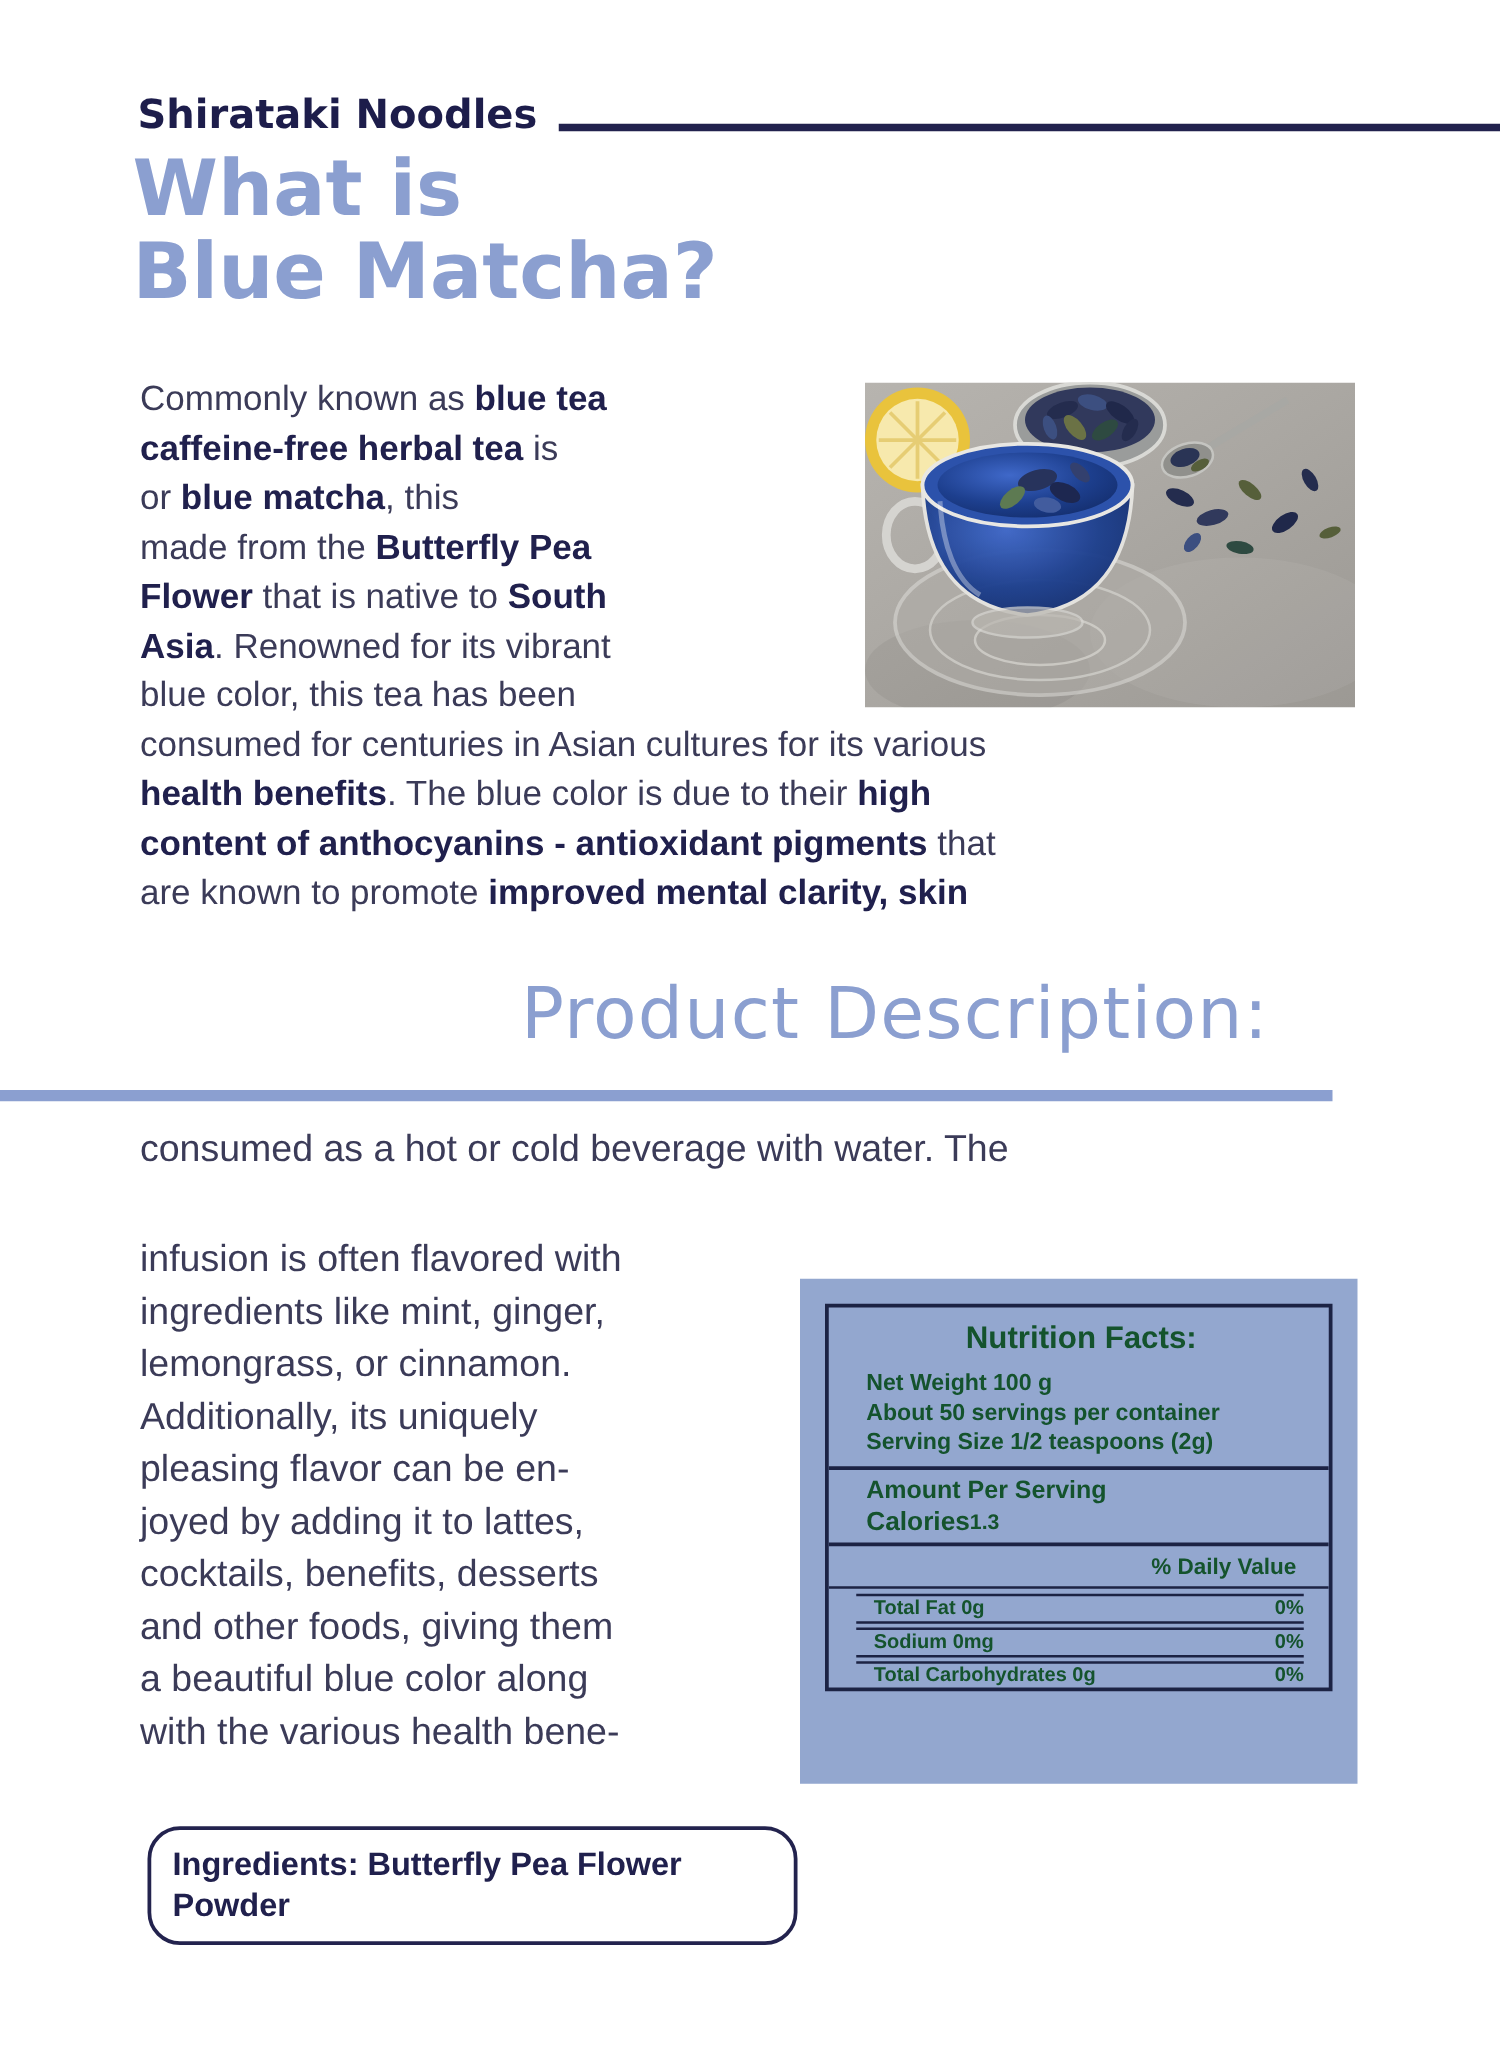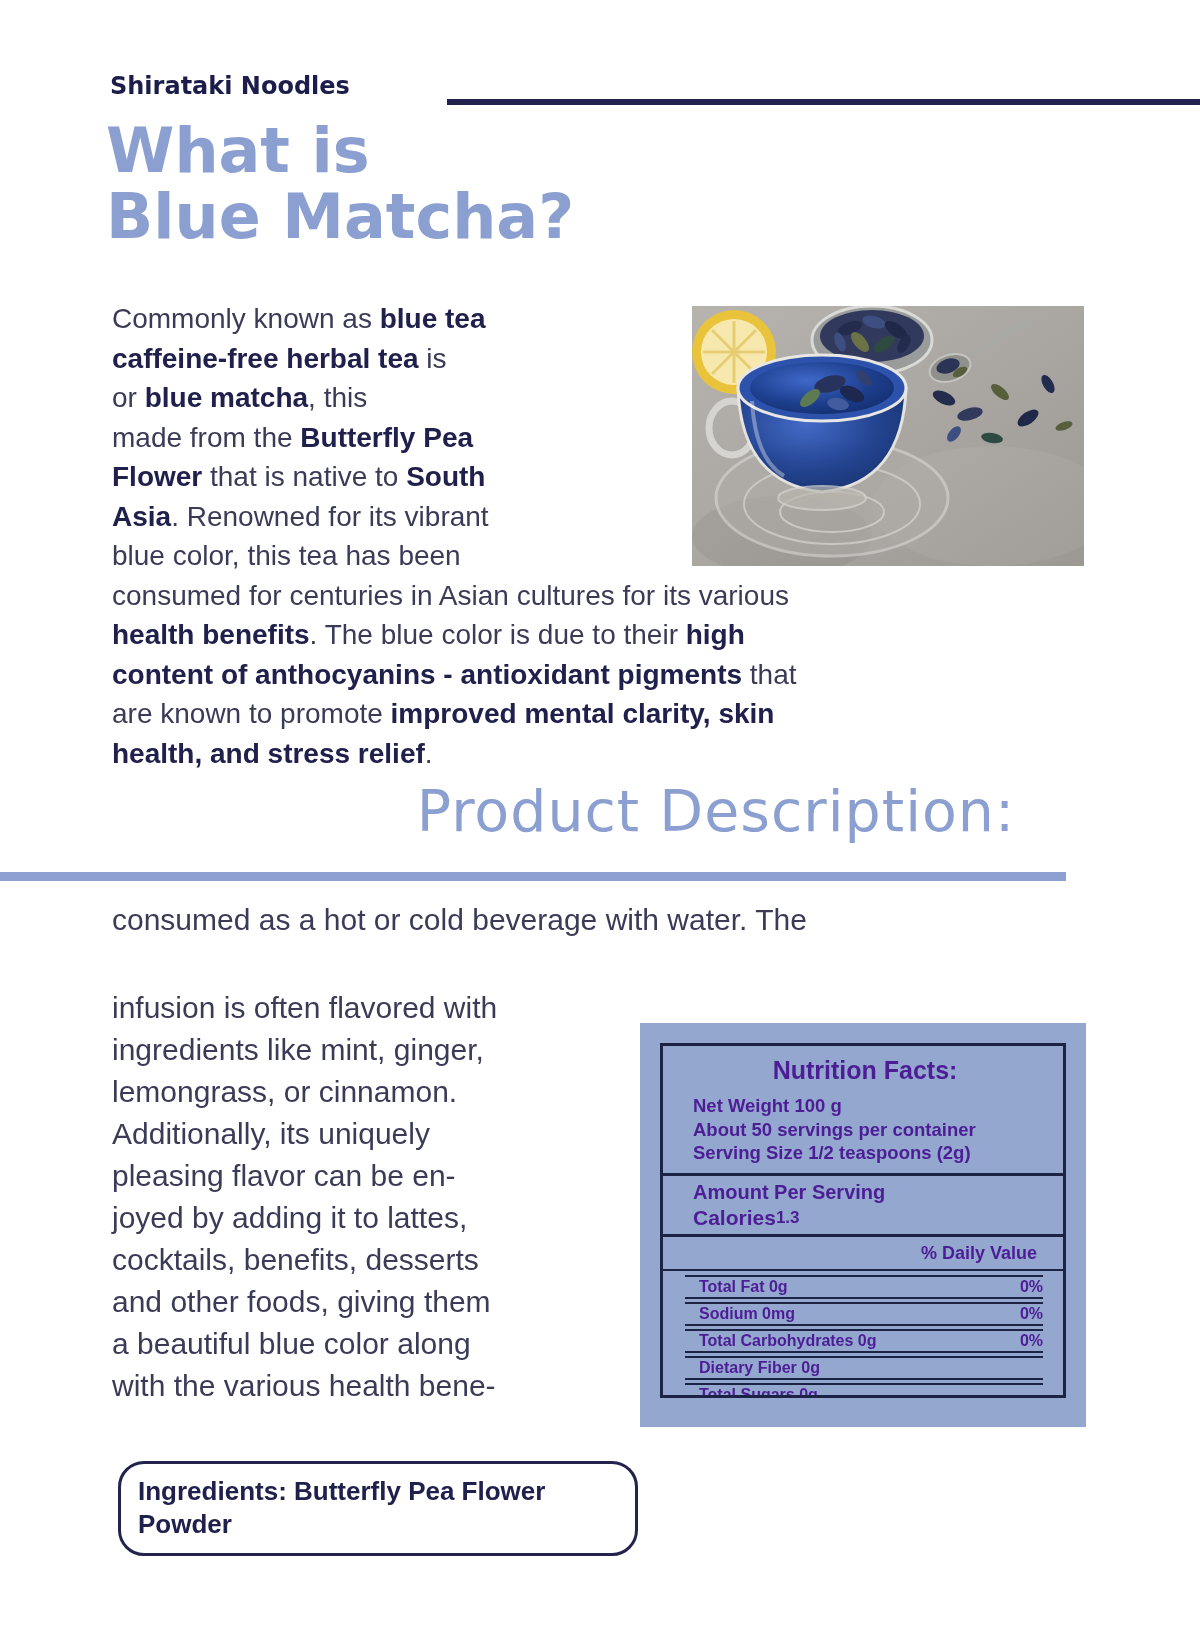--- a/index.html
+++ b/index.html
@@ -5,21 +5,21 @@
   html,body{margin:0;padding:0;}
   body{
     width:1200px;height:1638px;background:#ffffff;position:relative;
     font-family:"Liberation Sans",sans-serif;overflow:hidden;
   }
   .abs{position:absolute;}
 
   
   .brand{
     left:110px;top:72px;font-family:"DejaVu Sans",sans-serif;
-    font-weight:800;font-size:24px;color:#1d1d4b;letter-spacing:0px;
+    font-weight:800;font-size:32px;color:#1d1d4b;letter-spacing:0px;
   }
   .brand-rule{left:447px;top:99px;width:753px;height:6px;background:#22224e;}
   .title{
     left:106px;top:118px;font-family:"DejaVu Sans",sans-serif;
     font-weight:800;font-size:62px;line-height:66px;color:#8b9fd0;
   }
 
   
   .p1{left:112px;top:299px;width:905px;font-size:28px;line-height:39.5px;color:#3b3b58;}
   .p1 b,.p2 b{color:#20204d;font-weight:700;}
@@ -37,22 +37,22 @@
   }
   .pd-rule{left:0;top:872px;width:1066px;height:9px;background:#8b9fd0;}
 
   .p2{font-size:30px;line-height:42px;color:#3b3b58;}
   .p2a{left:112px;top:899px;width:960px;}
   .p2b{left:112px;top:987px;width:520px;}
 
   
   .nutrition{left:640px;top:1023px;width:446px;height:404px;background:#93a7cf;}
   .n-inner{
-    position:absolute;left:20px;top:20px;width:406px;height:355px;
-    box-sizing:border-box;border:3px solid #1c2344;color:#4c1d95;
+    position:absolute;left:20px;top:20px;width:406px;height:310px;
+    box-sizing:border-box;border:3px solid #1c2344;color:#14532d;
     padding:0 26px 0 30px;overflow:hidden;
   }
   .n-title{margin-top:10px;text-align:center;font-weight:700;font-size:25px;line-height:28px;}
   .n-meta{margin-top:10px;font-weight:700;font-size:18.5px;line-height:23.5px;}
   .n-hr{margin-left:-30px;margin-right:-26px;height:3px;background:#1c2344;}
   .hr1{margin-top:8px;}
   .hr2{margin-top:4px;}
   .n-amount{margin-top:4px;font-weight:700;font-size:20px;line-height:25px;}
   .n-cal{display:flex;justify-content:flex-start;align-items:flex-end;font-size:21px;line-height:25px;font-weight:700;}
   .n-cal .val{font-size:17px;font-weight:700;}
@@ -184,21 +184,20 @@
       <div class="tline"><b>caffeine-free herbal tea</b><span> is</span></div>
       <div class="tline"><span>or </span><b>blue matcha</b><span>, this</span></div>
       <div class="tline"><span>made from the </span><b>Butterfly Pea</b></div>
       <div class="tline"><b>Flower</b><span> that is native to </span><b>South</b></div>
       <div class="tline"><b>Asia</b><span>. Renowned for its vibrant</span></div>
       <div class="tline"><span>blue color, this tea has been</span></div>
       <div class="tline"><span>consumed for centuries in Asian cultures for its various</span></div>
       <div class="tline"><b>health benefits</b><span>. The blue color is due to their </span><b>high</b></div>
       <div class="tline"><b>content of anthocyanins - antioxidant pigments</b><span> that</span></div>
       <div class="tline"><span>are known to promote </span><b>improved mental clarity, skin</b></div>
-      <div class="tline"><b>health, and stress relief</b><span>.</span></div>
     </div>
 
   <div class="abs pd-heading">Product Description:</div>
   <div class="abs pd-rule"></div>
 
   <div class="abs p2 p2a">
       <div class="tline"><span>consumed as a hot or cold beverage with water. The</span></div>
     </div>
   <div class="abs p2 p2b">
       <div class="tline"><span>infusion is often flavored with</span></div>

